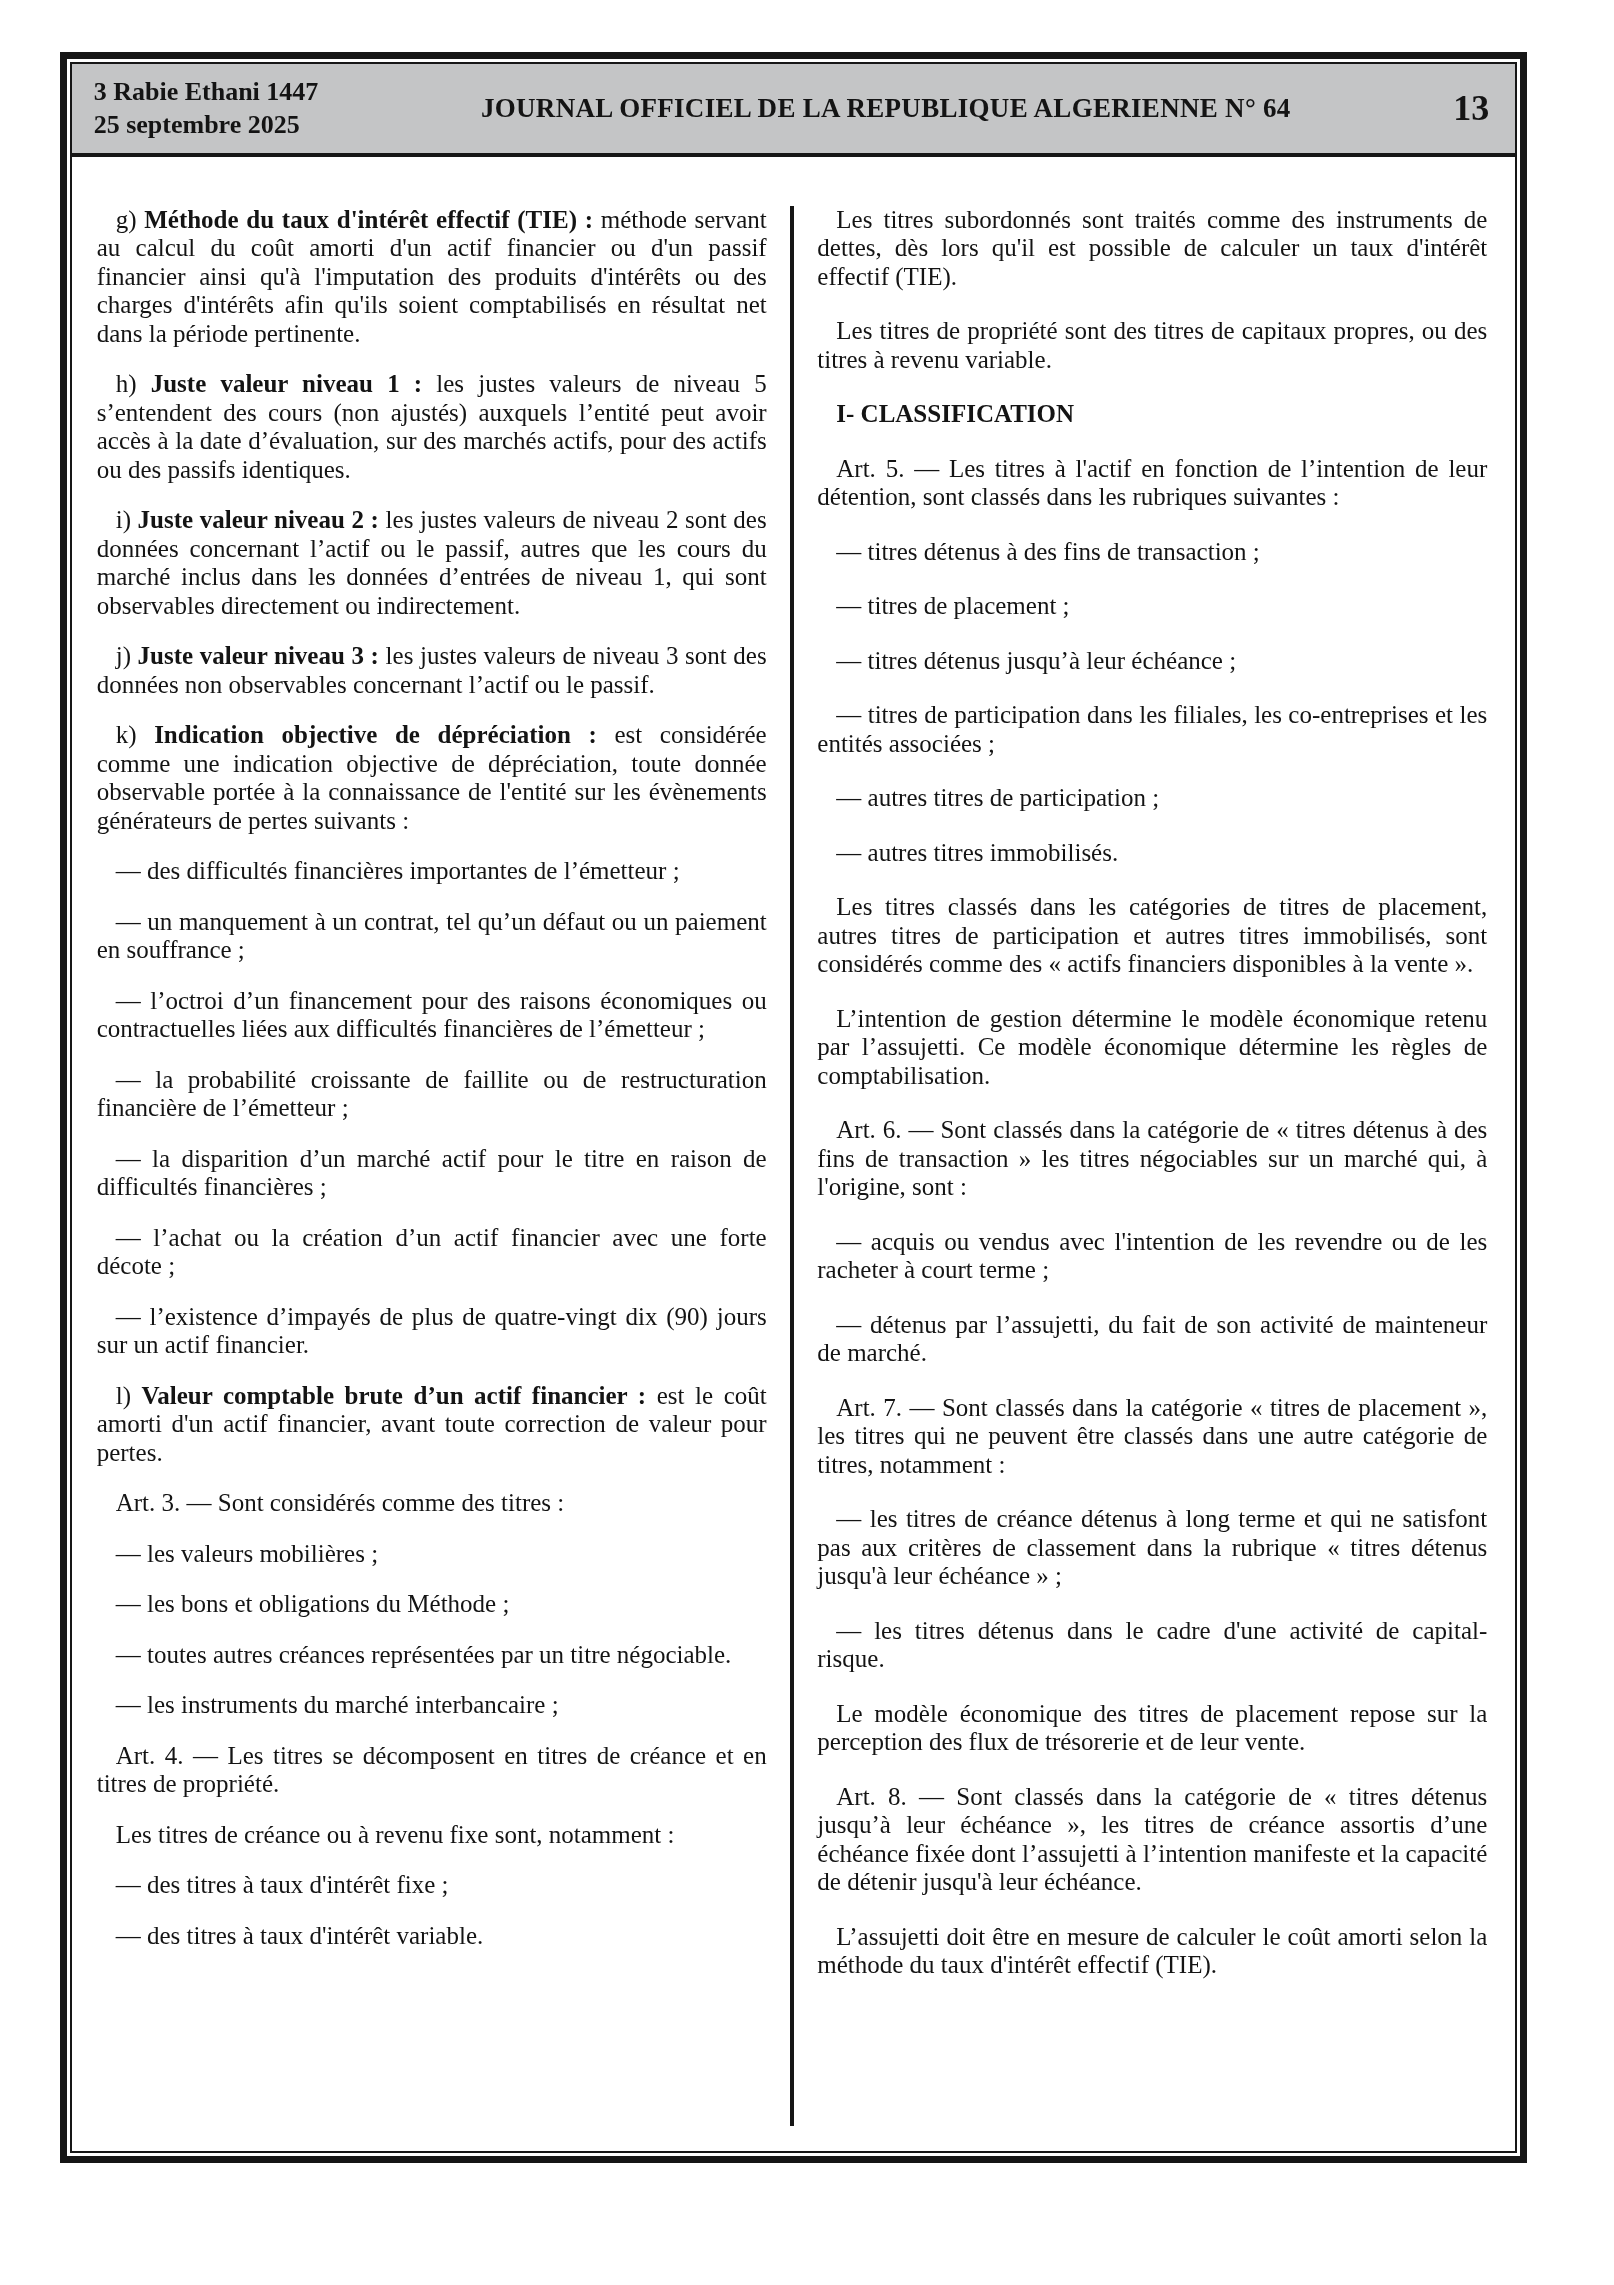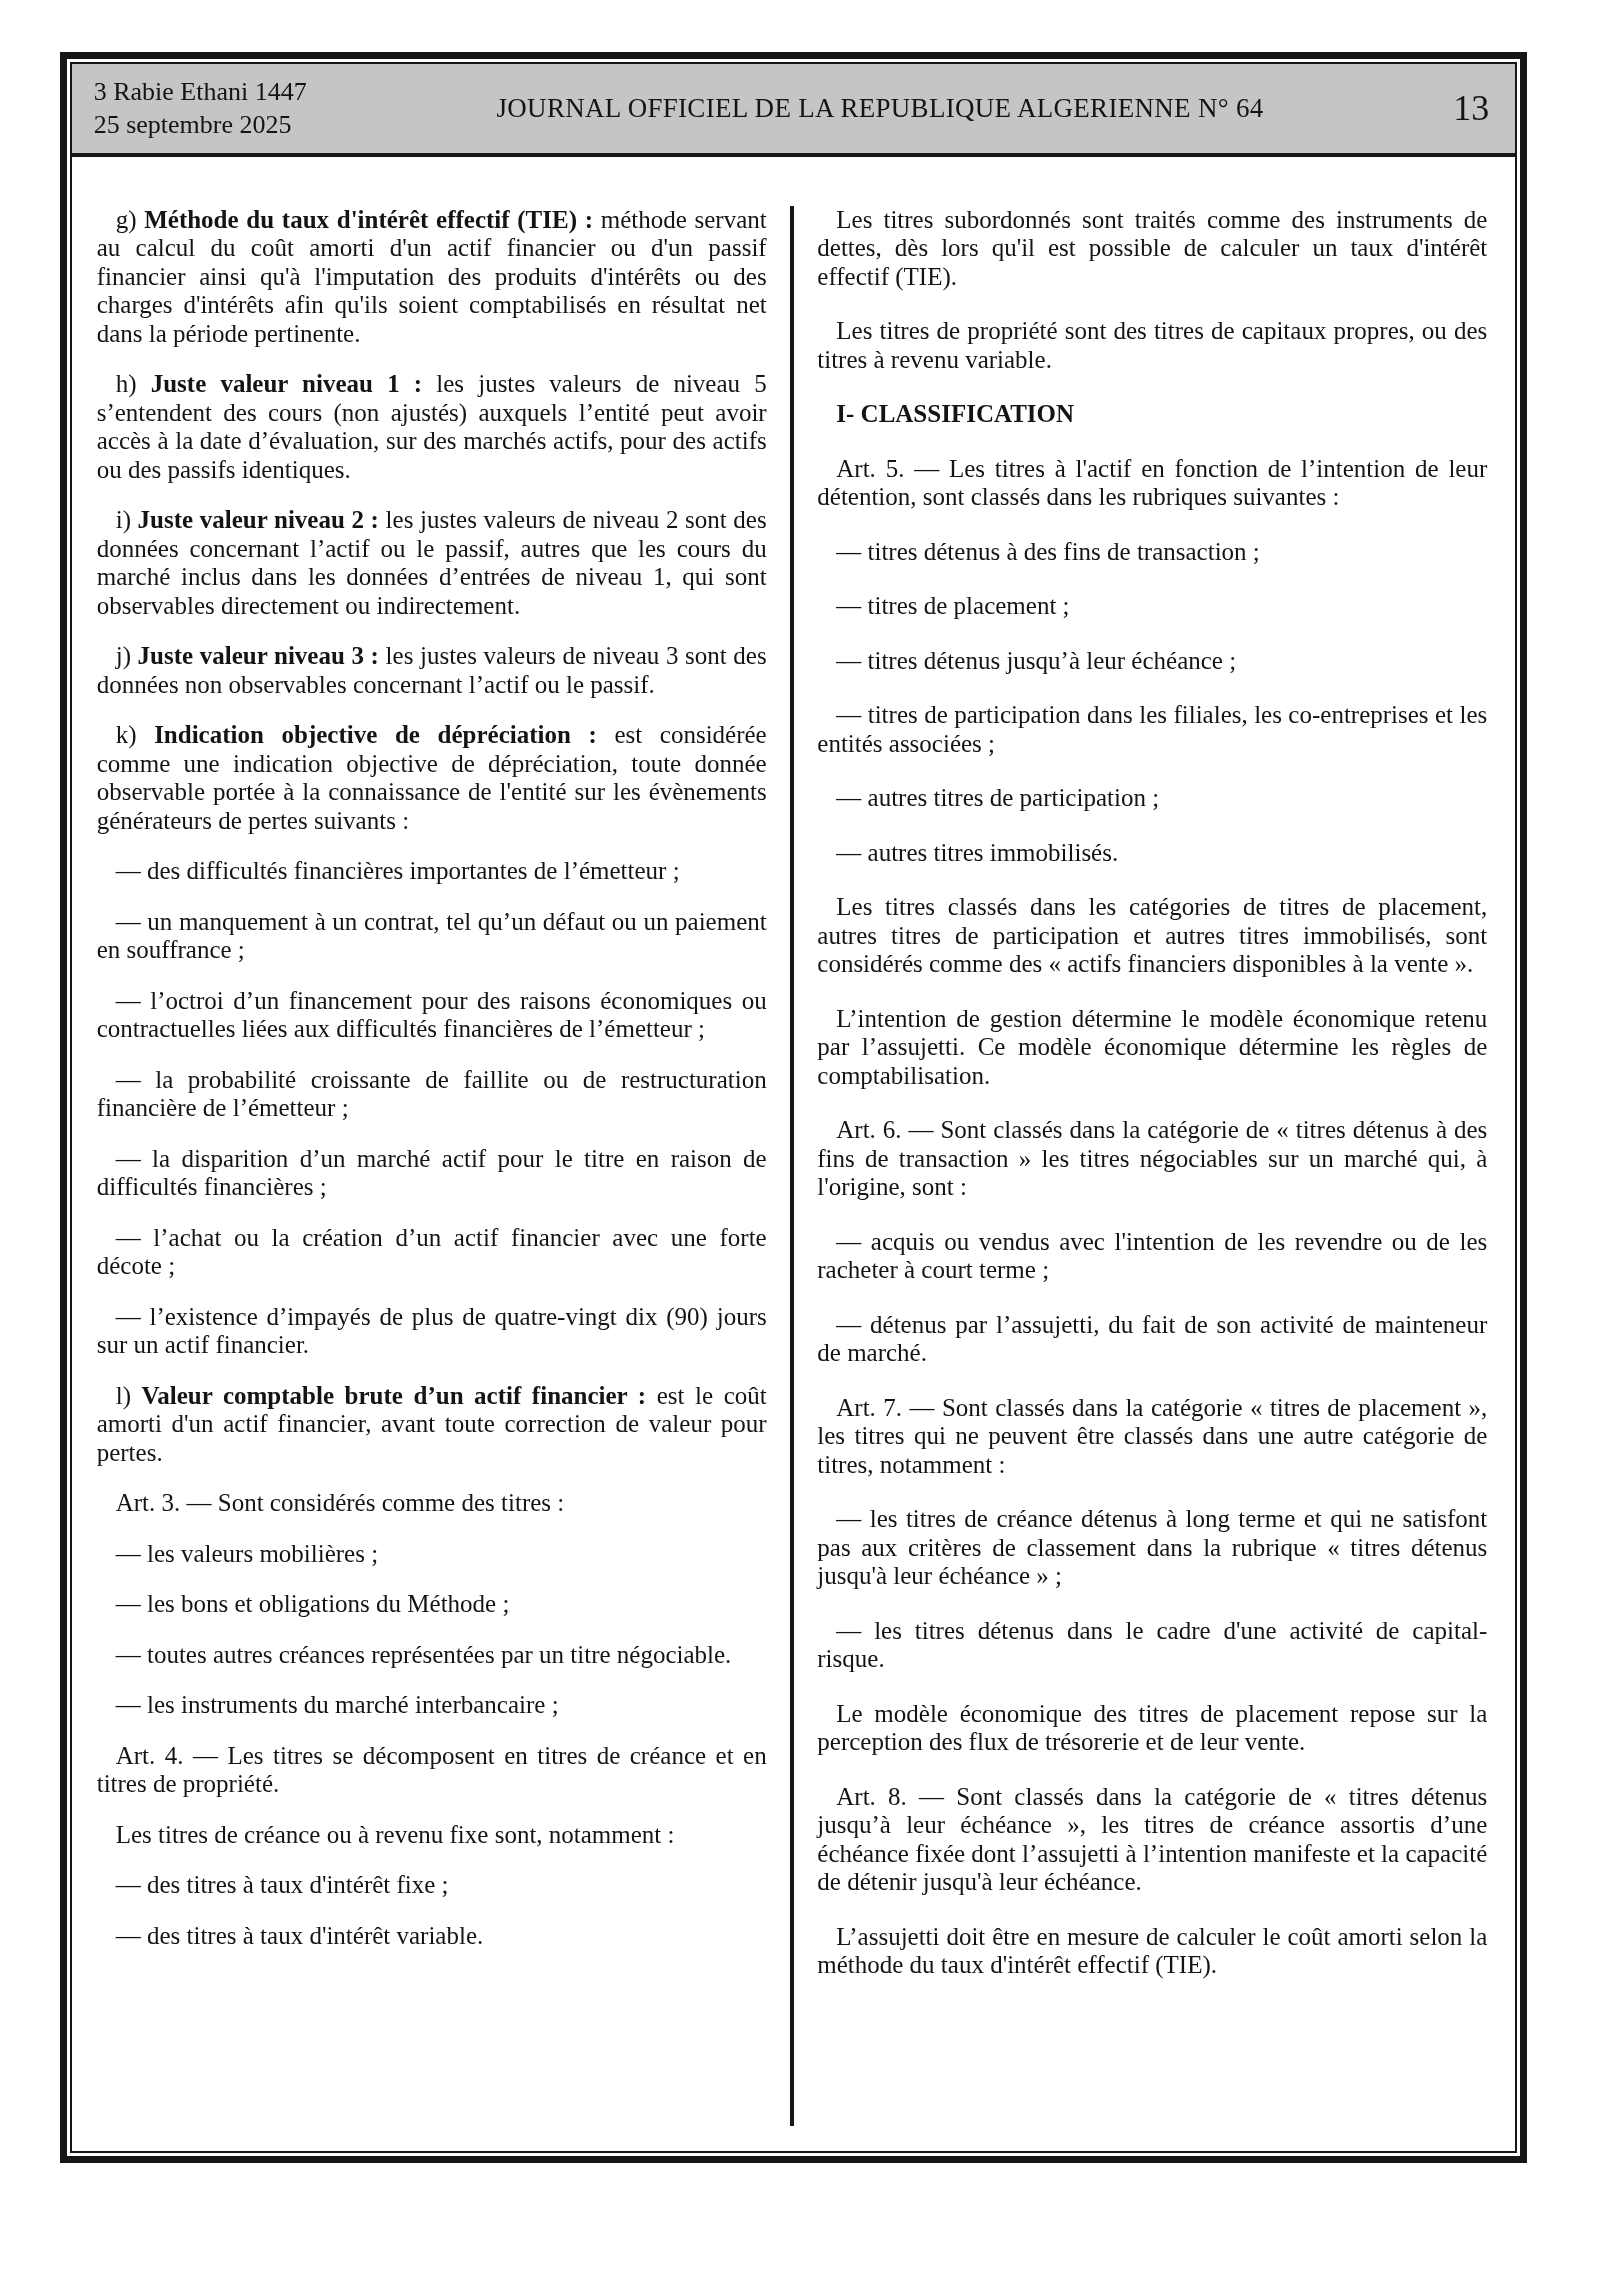--- a/index.html
+++ b/index.html
@@ -22,21 +22,21 @@
     width: 100%; height: 100%;
     border: 2.7px solid #161616;
     display: flex; flex-direction: column;
     overflow: hidden;
   }
   .masthead {
     flex: 0 0 93px;
     background: #c4c5c6;
     border-bottom: 4.5px solid #161616;
     display: flex; align-items: center;
-    font-weight: normal;
+    font-weight: bold;
   }
   .dates { padding-left: 22px; font-size: 26px; line-height: 33px; white-space: nowrap; }
   .journal-title { flex: 1; text-align: center; font-size: 27px; letter-spacing: 0.3px; }
   .page-number { padding-right: 26px; font-size: 36px; }
   .content {
     flex: 1;
     display: flex;
     padding: 49px 25px 0 25px;
   }
   .col {

